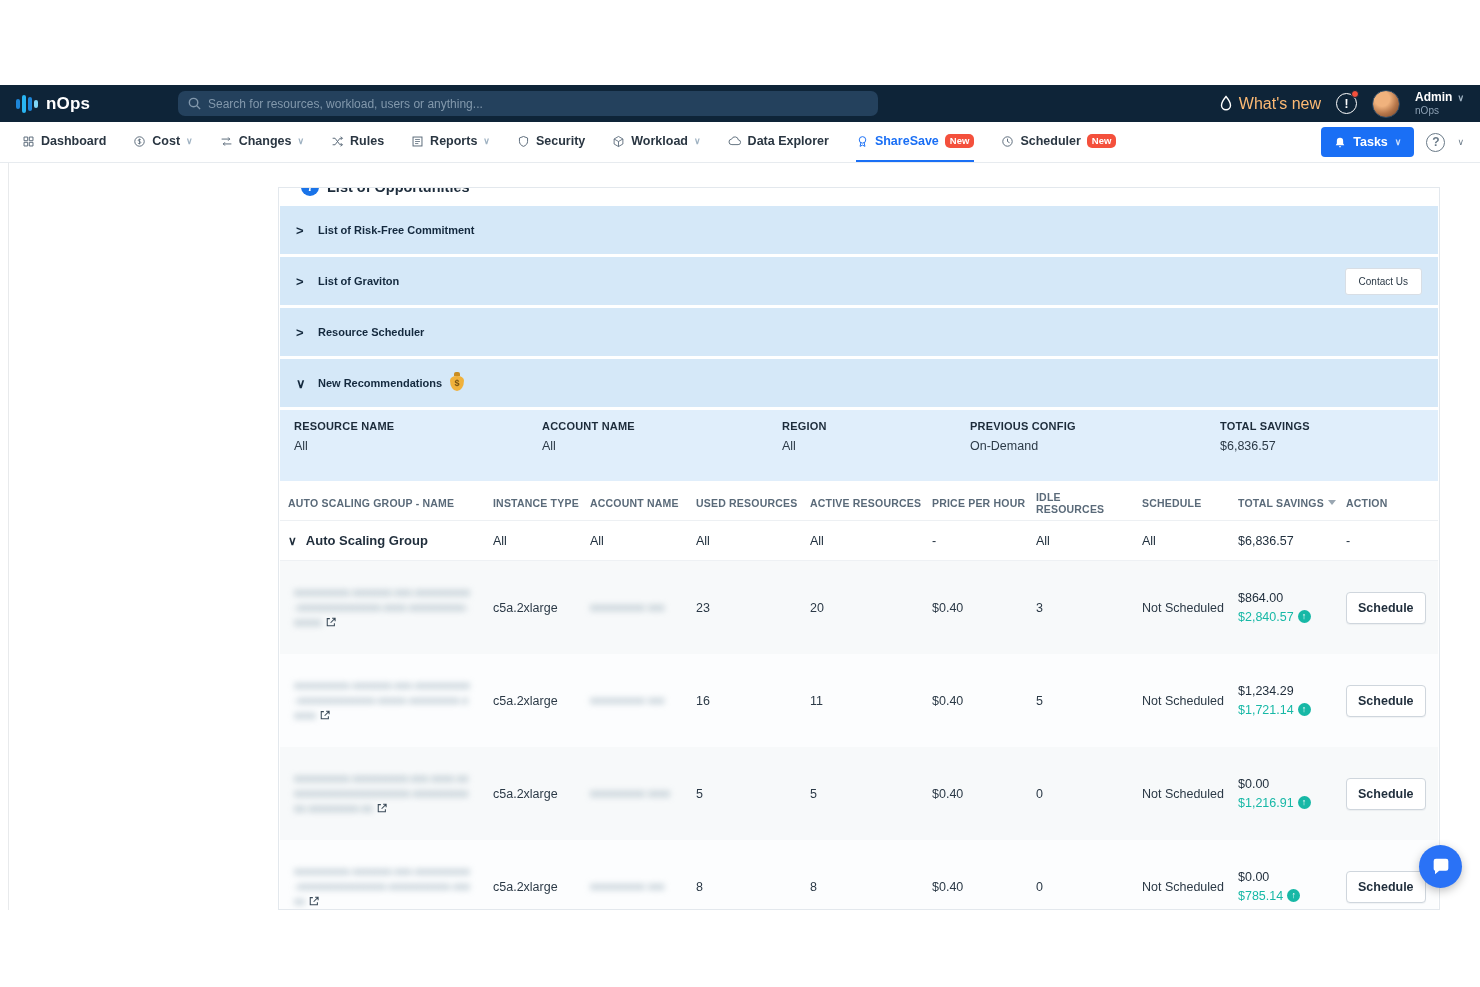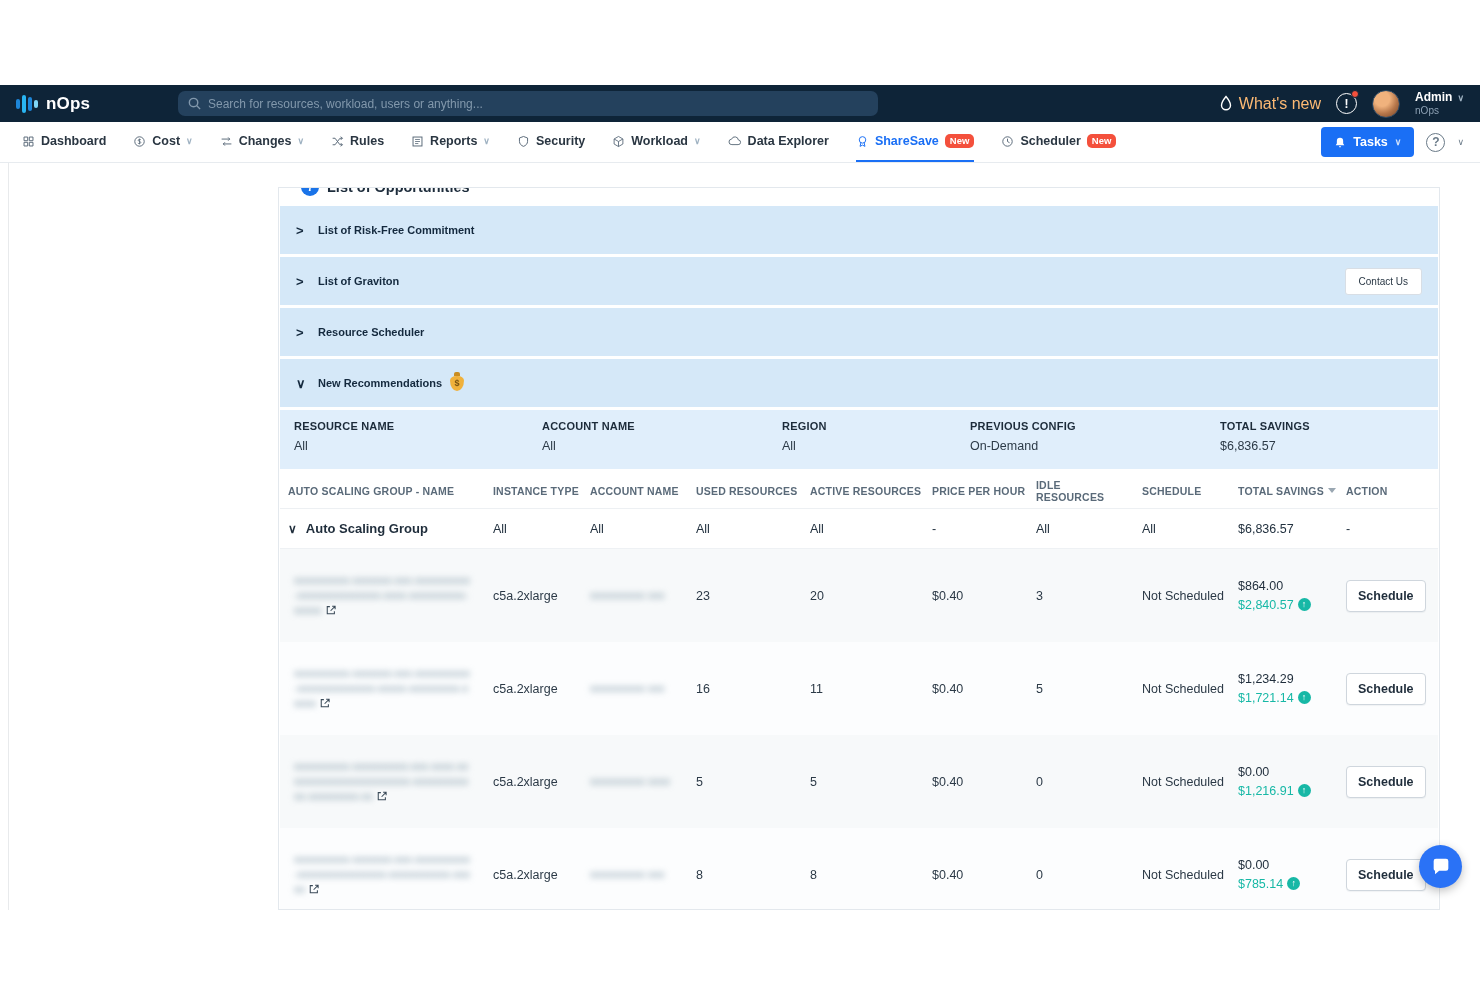--- a/index.html
+++ b/index.html
@@ -69,21 +69,21 @@
   .section-chevron { font-weight:700; font-size:13px; color:#14293e; margin-right:10px; width:12px; }
   .section-label { font-weight:700; font-size:11px; color:#14293e; }
   .contact-btn { margin-left:auto; background:#fff; border:1px solid #d8dee5; border-radius:3px;
     padding:7px 13px; font-size:10px; color:#2a3845; cursor:pointer; font-family:inherit; }
   .money-bag { width:14px; height:15px; margin-left:8px; background:#f0b13c;
     border-radius:45% 45% 50% 50% / 30% 30% 70% 70%; position:relative; display:inline-flex;
     align-items:center; justify-content:center; color:#7a5412; font-size:9px; font-weight:700; }
   .money-bag:before { content:""; position:absolute; top:-4px; left:4px; width:6px; height:4px;
     background:#c98d22; border-radius:2px 2px 0 0; }
 
-  .filter-row { background:#e0eefb; height:59px; margin-bottom:4px; display:grid;
+  .filter-row { background:#e0eefb; height:71px; margin-bottom:4px; display:grid;
     grid-template-columns:248px 240px 188px 250px auto; padding:10px 16px 0 14px; }
   .filter-label { font-size:11px; font-weight:700; color:#1c2b3a; letter-spacing:.2px; }
   .filter-value { font-size:12.5px; color:#2c3a47; margin-top:7px; }
 
   .grid-row { display:grid; padding-left:8px;
     grid-template-columns:205px 97px 106px 114px 122px 104px 106px 96px 108px 1fr; }
   .thead { height:36px; align-items:center; border-bottom:1px solid #edf0f3; }
   .th { font-size:10.5px; font-weight:700; color:#5a6a79; letter-spacing:.2px; padding-right:10px;
     display:flex; align-items:center; gap:4px; }
   .sort-caret { width:0; height:0; border-left:4px solid transparent; border-right:4px solid transparent;

